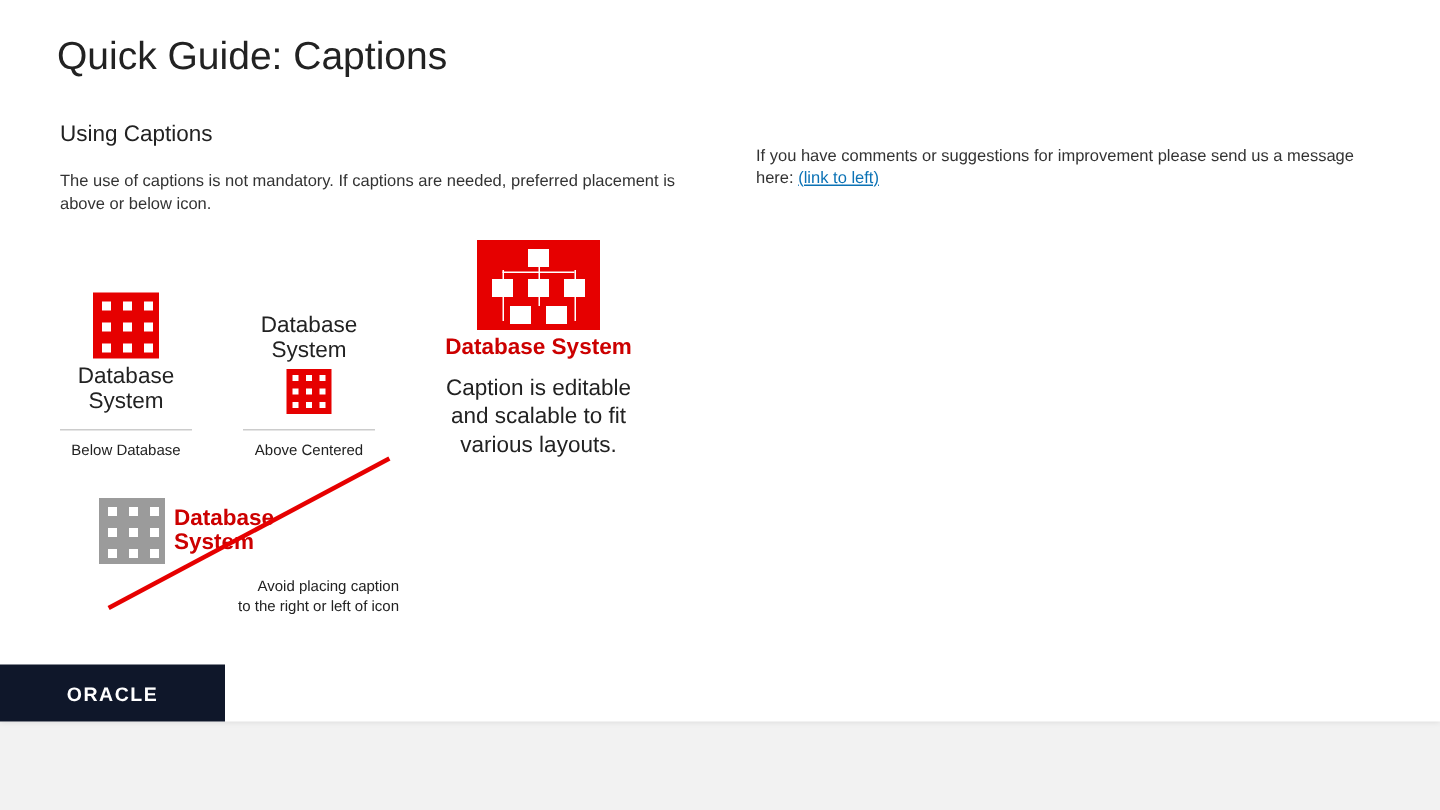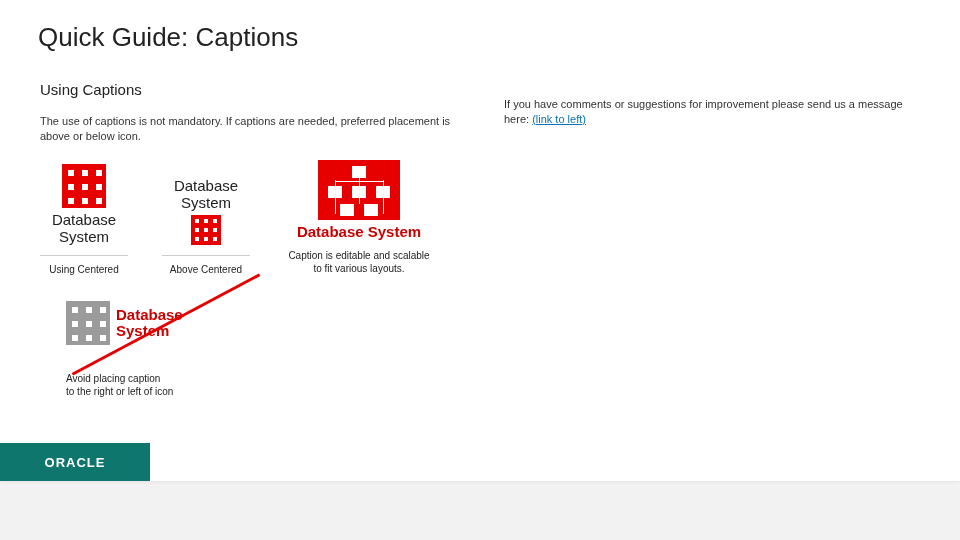--- a/index.html
+++ b/index.html
@@ -30,24 +30,24 @@
   .icon-net .n3{top:26px;left:34px}
   .icon-net .n4{top:26px;left:58px}
   .icon-net .n5{top:44px;left:22px}
   .icon-net .n6{top:44px;left:46px}
   .icon-net::before{content:"";position:absolute;left:17px;right:17px;top:21px;height:1px;background:#fff}
   .icon-net::after{content:"";position:absolute;left:41px;top:10px;width:1px;height:34px;background:#fff;box-shadow:-24px 10px 0 0 #fff,24px 10px 0 0 #fff}
   .strike{position:relative}
   .strike::after{content:"";position:absolute;left:-6px;right:-6px;top:50%;height:3px;background:#e60000;transform:rotate(-28deg)}
   .avoid-block{margin-top:26px;margin-left:26px;width:200px}
   .avoid-inner{display:flex;align-items:center;gap:6px}
-  .avoid-note{font-size:10px;text-align:left;margin-top:28px;color:#222;line-height:1.25}
+  .avoid-note{font-size:10px;text-align:right;margin-top:10px;color:#222;line-height:1.25}
   .hr{height:1px;background:#ccc;margin:6px 0 2px 0;width:88px}
   .footer{position:absolute;left:0;right:0;bottom:0;height:38px;display:flex;align-items:center;justify-content:space-between;padding:0 26px 0 0}
-  .logo{width:150px;height:38px;background:#0f766e;display:flex;align-items:center;justify-content:center;color:#fff;font-weight:700;letter-spacing:1px;font-size:13px}
+  .logo{width:150px;height:38px;background:#0f172a;display:flex;align-items:center;justify-content:center;color:#fff;font-weight:700;letter-spacing:1px;font-size:13px}
   .copy{font-size:9px;color:#555}
   .pgnum{font-size:10px;color:#888;margin-left:14px}
 </style>
 </head>
 <body>
 
 <div class="page">
 
   <h1 class="title">Quick Guide: Captions</h1>
 
@@ -57,42 +57,42 @@
       <h3 class="sect">Using Captions</h3>
       <p class="body">The use of captions is not mandatory. If captions are needed, preferred placement is above or below icon.</p>
 
       <div class="ex-row">
 
         <div class="ex-block">
           <div class="icon-db"></div>
           <div class="cap" style="white-space:pre-line">Database
 System</div>
           <div class="hr"></div>
-          <div class="lbl">Using Centered</div>
+          <div class="lbl">Below Database</div>
         </div>
 
         <div class="ex-block">
           <div class="cap" style="white-space:pre-line">Database
 System</div>
           <div class="icon-db-sm"></div>
           <div class="hr"></div>
           <div class="lbl">Above Centered</div>
         </div>
 
         <div class="ex-block" style="width:150px">
           <div class="icon-net">
             <div class="n n1"></div>
               <div class="n n2"></div>
               <div class="n n3"></div>
               <div class="n n4"></div>
               <div class="n n5"></div>
               <div class="n n6"></div>
           </div>
           <div class="cap red">Database System</div>
-          <div class="lbl" style="text-align:center;font-size:10px;line-height:1.25;margin-top:6px">Caption is editable and scalable to fit various layouts.</div>
+          <div class="lbl" style="text-align:center;font-size:15px;line-height:1.25;margin-top:6px">Caption is editable and scalable to fit various layouts.</div>
         </div>
 
       </div>
 
       <div class="avoid-block">
         <div class="avoid-inner strike">
           <div class="icon-db-gray"></div>
           <div class="cap red" style="white-space:pre-line;text-align:left">Database
 System</div>
         </div>

